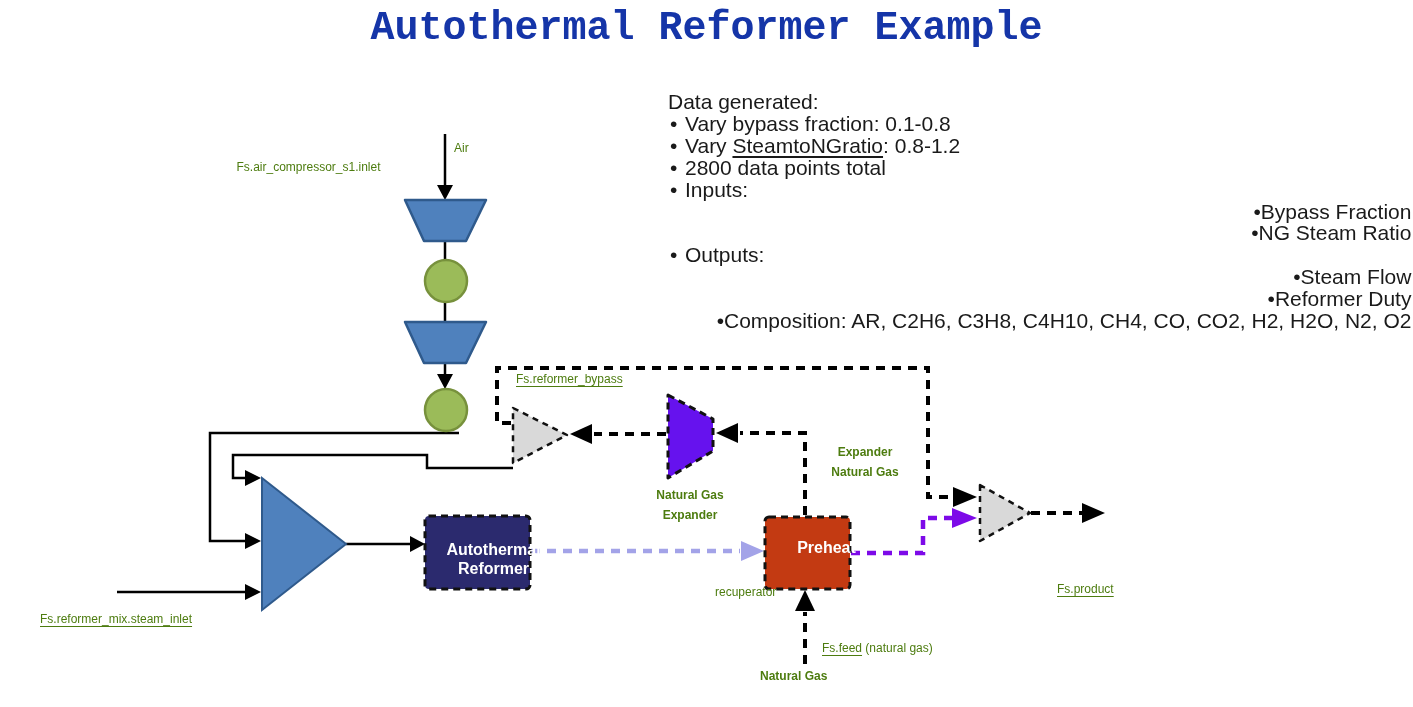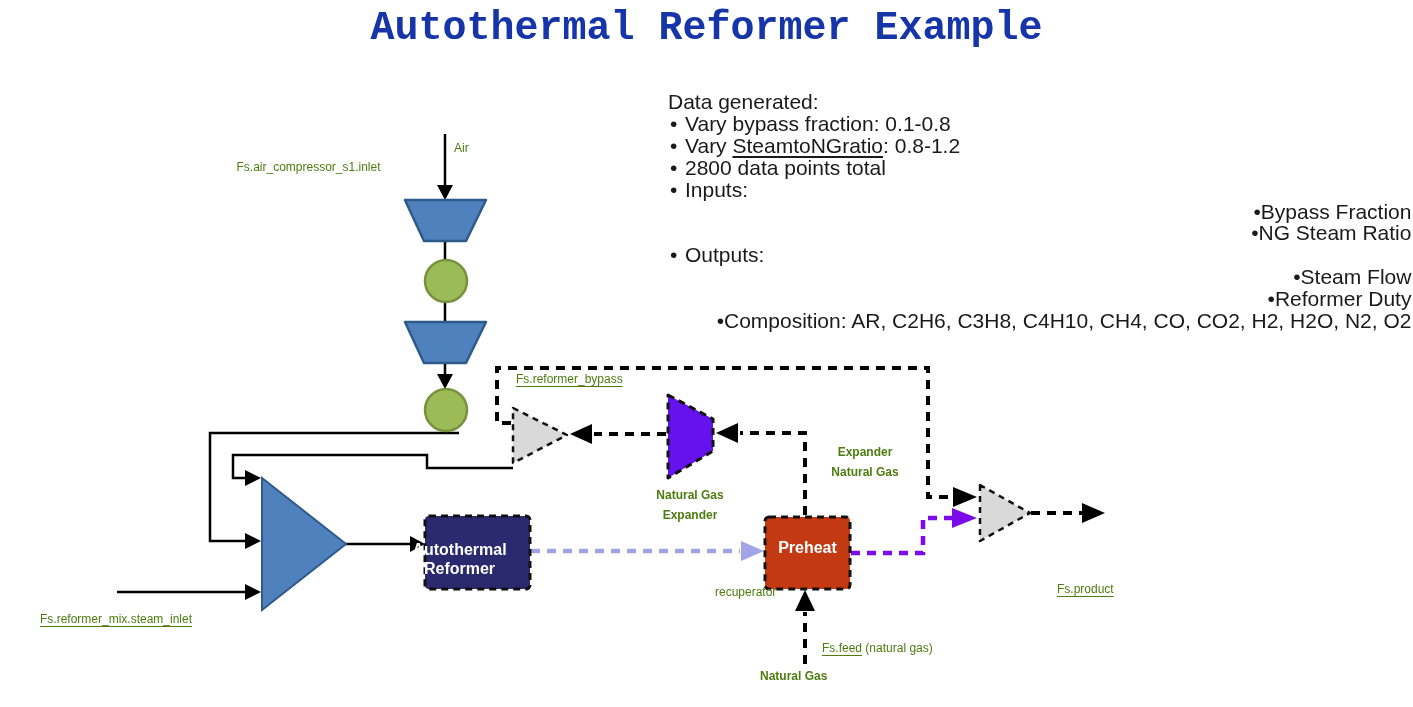--- a/index.html
+++ b/index.html
@@ -131,28 +131,28 @@
   <div class="lbl bold ctr" style="left:610px; top:485px; width:160px;">
     <div>Natural Gas</div>
     <div>Expander</div>
   </div>
 
   <div class="lbl bold ctr" style="left:785px; top:442px; width:160px;">
     <div>Expander</div>
     <div>Natural Gas</div>
   </div>
 
-  <div class="boxlbl" style="left:407px; top:516px; width:105px; height:86px;align-items:center;">
+  <div class="boxlbl" style="left:441px; top:516px; width:105px; height:86px;align-items:center;">
     <div>
       <div>Autothermal</div>
       <div>Reformer</div>
     </div>
   </div>
 
-  <div class="boxlbl" style="left:765px; top:517px; width:85px; height:60px;">Preheat</div>
+  <div class="boxlbl" style="left:765px; top:517px; width:85px; height:60px;padding-left:19px;">Preheat</div>
 
   <div class="lbl" style="left:682px; top:585px;margin-left:33px;">recuperator</div>
 
   <div class="lbl" style="left:822px; top:641px;"><span class="squiggle">Fs.feed</span><span> (natural gas)</span></div>
 
   <div class="lbl bold" style="left:760px; top:669px;">Natural Gas</div>
 
 
   <div class="lbl squiggle" style="left:1057px; top:582px;">Fs.product</div>
 

